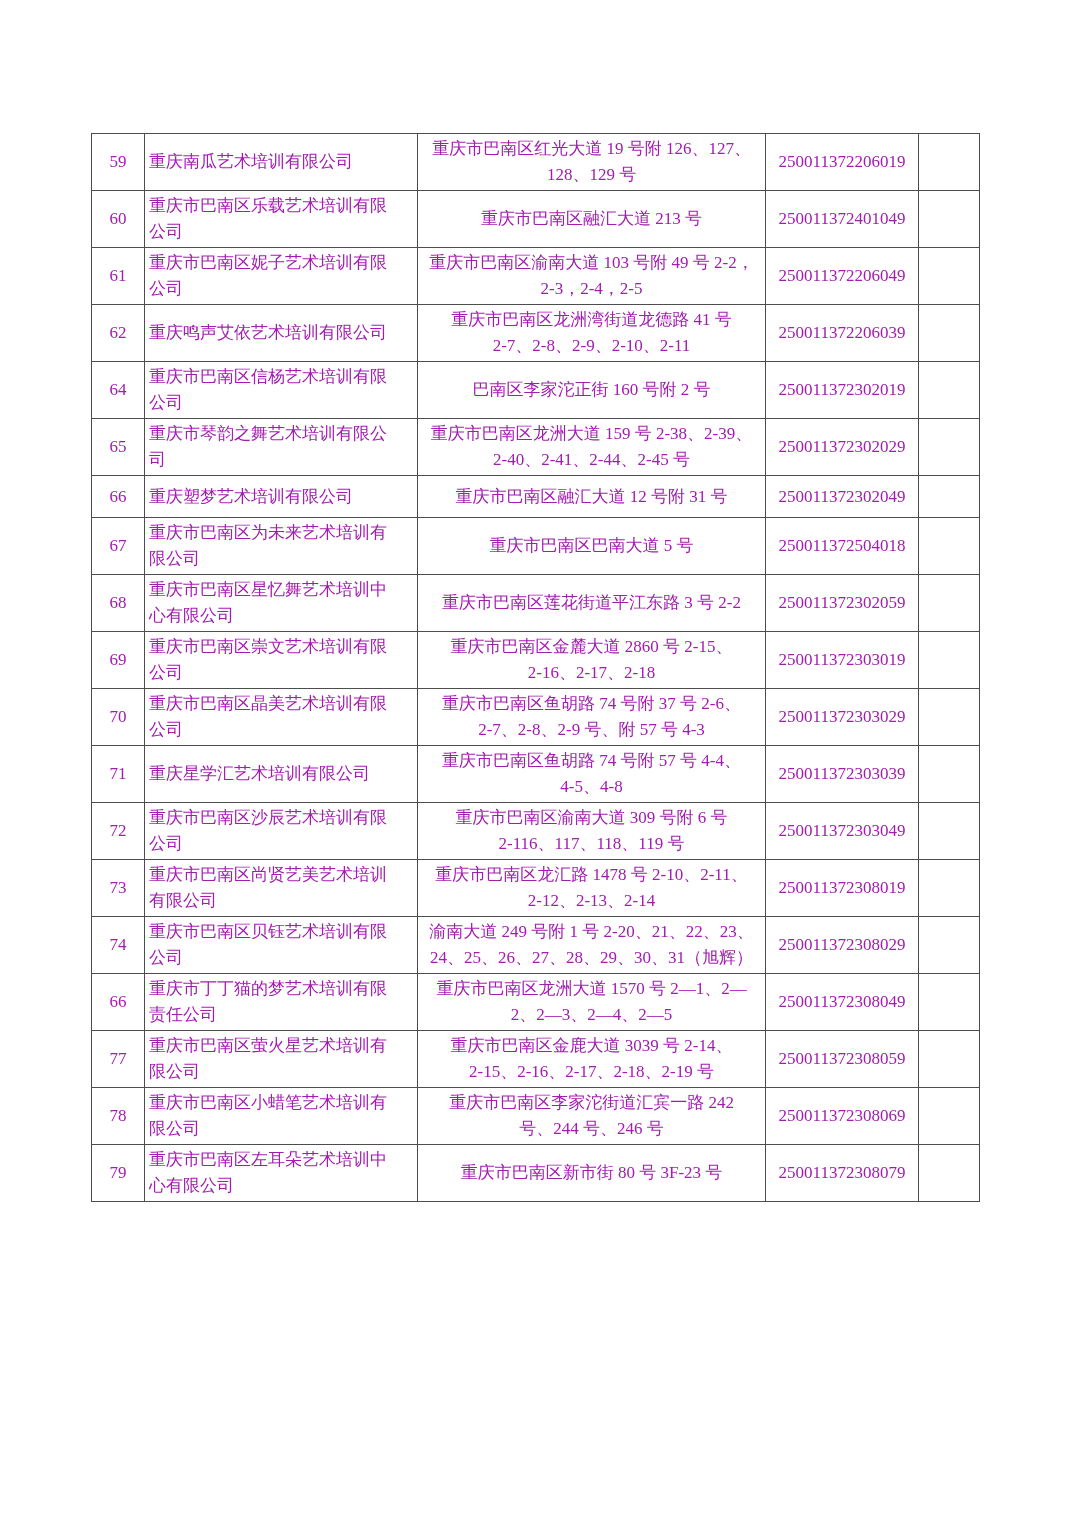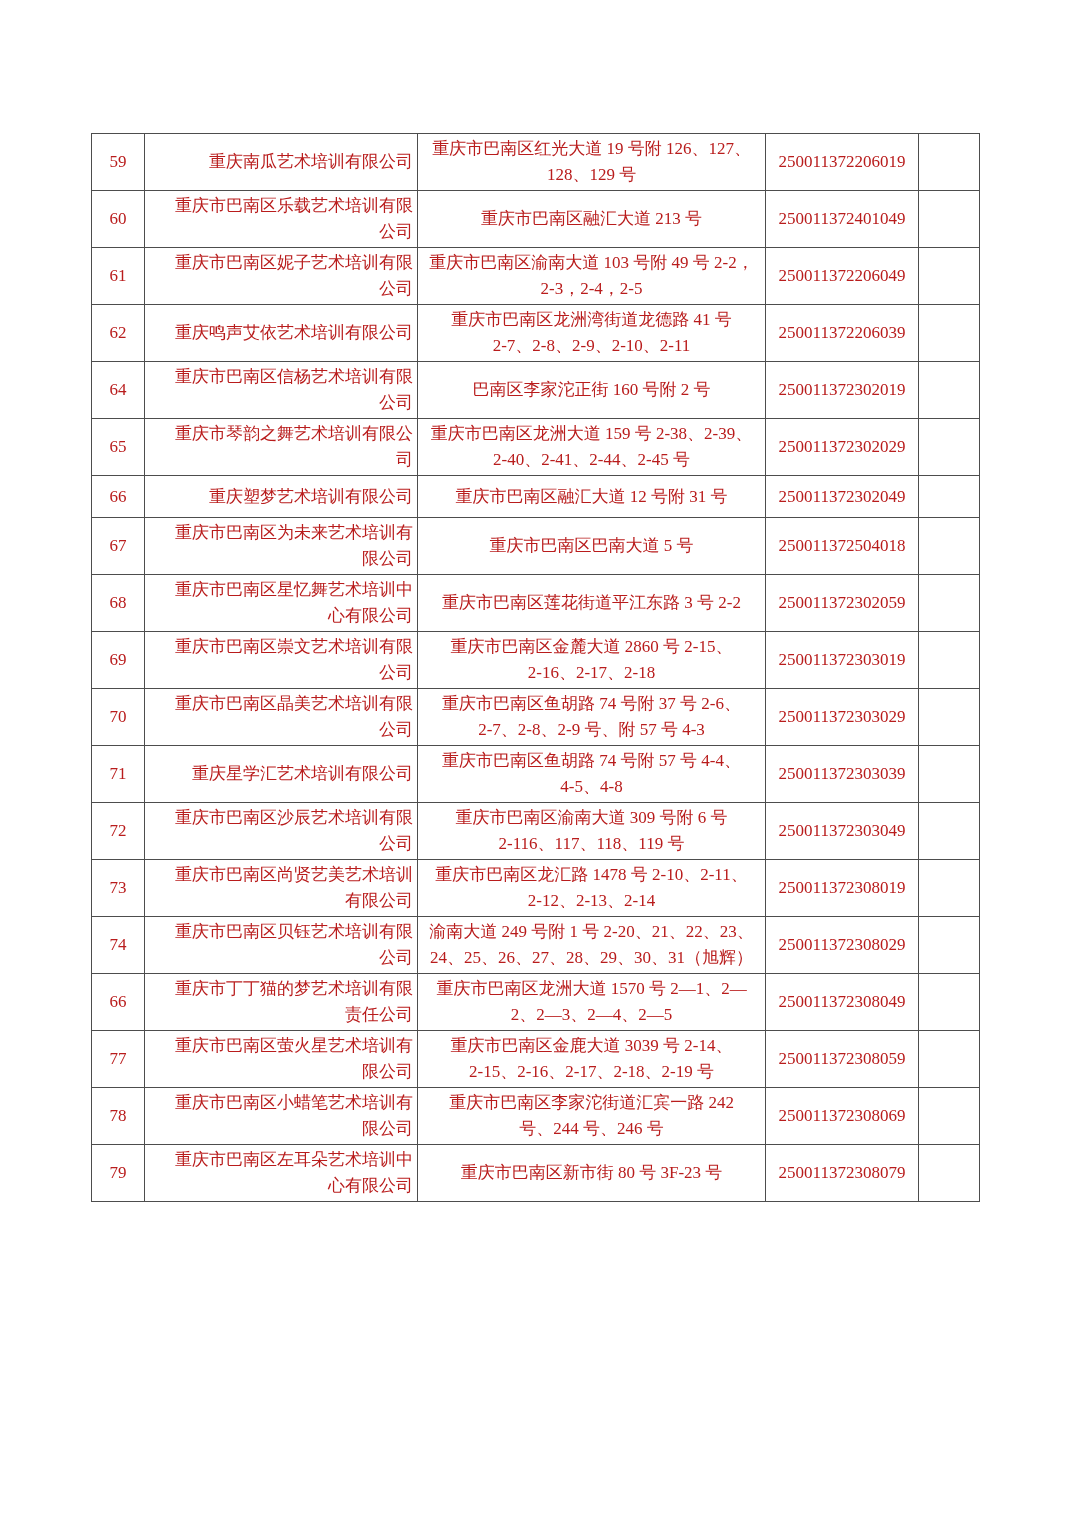--- a/index.html
+++ b/index.html
@@ -4,41 +4,41 @@
 <style>
   html, body { margin: 0; padding: 0; }
   body { background: #ffffff; }
   .page {
     position: relative;
     width: 1074px;
     height: 1520px;
     background: #ffffff;
     overflow: hidden;
     font-family: "Liberation Serif", "DejaVu Serif", serif;
-    color: #b91c1c;
+    color: #a21caf;
   }
   table.reg-table {
     position: absolute;
     left: 91px;
     top: 133px;
     width: 888px;
     border-collapse: collapse;
     table-layout: fixed;
     font-size: 17px;
   }
   table.reg-table td {
     border: 1px solid #4d4d4d;
     line-height: 26px;
     padding: 2px 4px;
     vertical-align: middle;
     overflow: hidden;
   }
   table.reg-table tr { height: 42px; }
   td.cell-index   { text-align: center; }
-  td.cell-name    { text-align: right; white-space: pre-line; }
+  td.cell-name    { text-align: left; white-space: pre-line; }
   td.cell-address { text-align: center; white-space: pre-line; }
   td.cell-code    { text-align: center; padding-left: 8px; }
   td.cell-remark  { }
 </style>
 </head>
 <body>
 
 <div class="page">
   <table class="reg-table">
     <colgroup>

